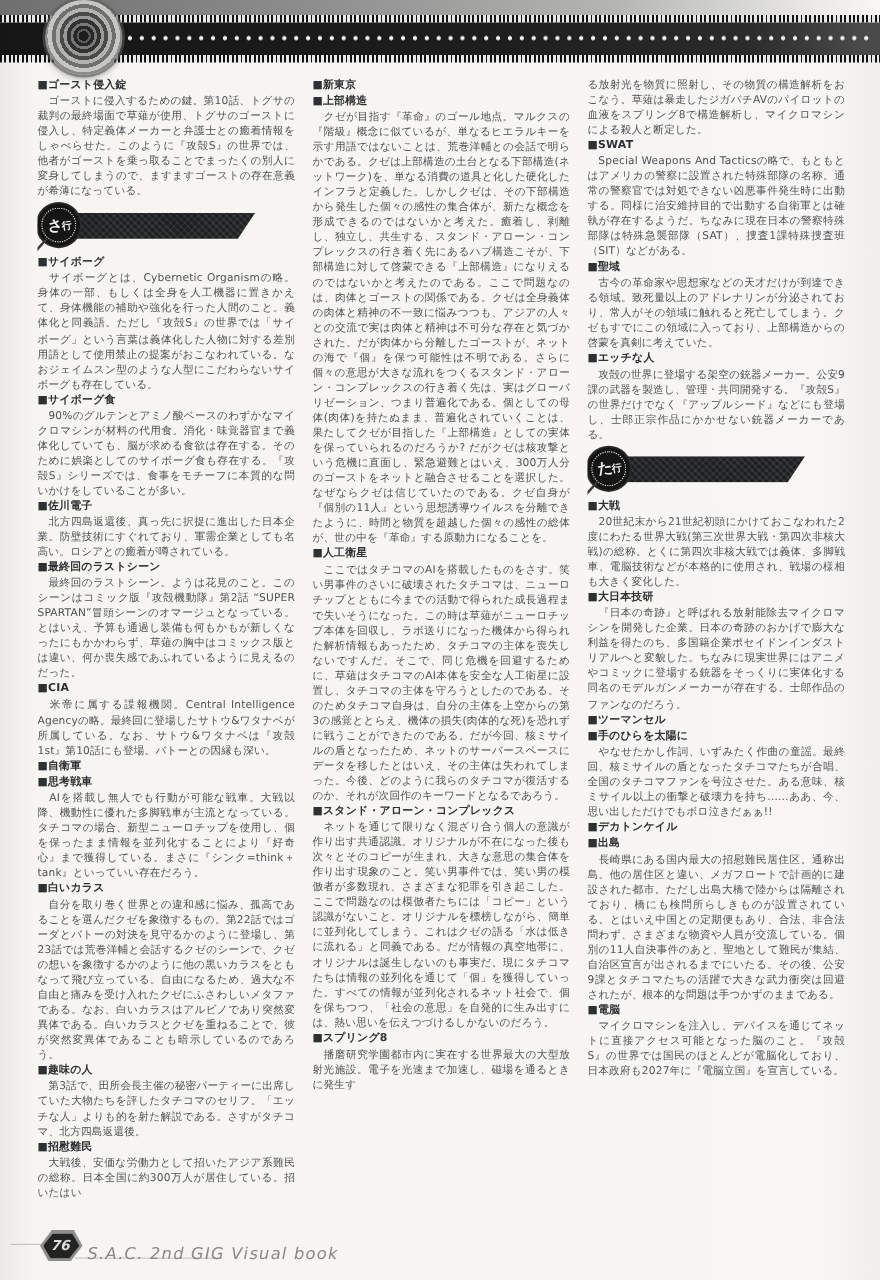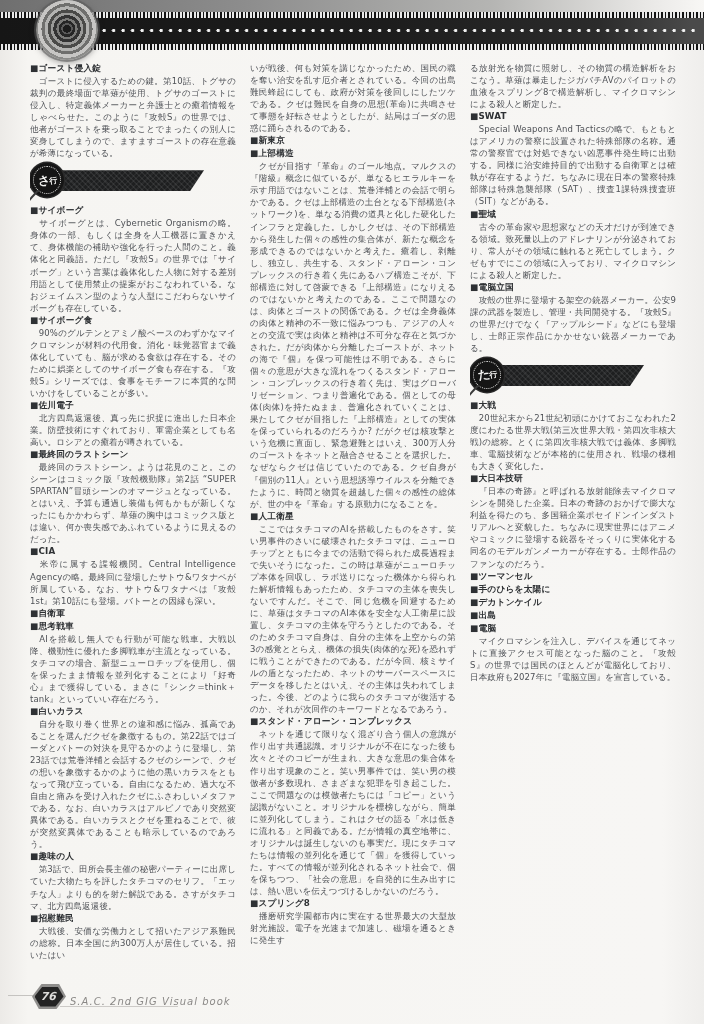--- a/index.html
+++ b/index.html
@@ -60,21 +60,21 @@
   .footer { position:absolute; left:0; bottom:8px; width:300px; height:34px; }
   .f-line-left { position:absolute; left:8px; top:13px; width:26px; height:1px; background:#c5c3c0; }
   .f-line-right { position:absolute; left:60px; top:24px; width:118px; height:1px; background:#cccac7; }
   .hexwrap { position:absolute; left:32px; top:2px; width:34px; height:25px;
              clip-path:polygon(24% 0,76% 0,100% 50%,76% 100%,24% 100%,0 50%);
              background:#8f8e8c; transform:skewX(-6deg); }
   .hexinner { position:absolute; inset:2.5px;
               clip-path:polygon(24% 0,76% 0,100% 50%,76% 100%,24% 100%,0 50%);
               background:#232323; display:flex; align-items:center; justify-content:center; }
   .hexnum { color:#dddcda; font-size:11px; font-weight:bold; font-style:italic; }
-  .f-text { position:absolute; left:70px; top:14px; font-size:10px; font-style:italic;
+  .f-text { position:absolute; left:70px; top:14px; font-size:13px; font-style:italic;
             color:#8a8886; letter-spacing:1px; white-space:nowrap; }
 </style>
 </head>
 <body>
 
 <div class="page">
 
   <div class="filmstrip">
     <div class="fs-top"></div>
     <div class="fs-ticks t1"></div>
@@ -110,55 +110,56 @@
         <h3 class="entry-heading">■思考戦車</h3>
         <p class="entry-para">　AIを搭載し無人でも行動が可能な戦車。大戦以降、機動性に優れた多脚戦車が主流となっている。タチコマの場合、新型ニューロチップを使用し、個を保ったまま情報を並列化することにより『好奇心』まで獲得している。まさに『シンク=think＋tank』といっていい存在だろう。</p>
         <h3 class="entry-heading">■白いカラス</h3>
         <p class="entry-para">　自分を取り巻く世界との違和感に悩み、孤高であることを選んだクゼを象徴するもの。第22話ではゴーダとバトーの対決を見守るかのように登場し、第23話では荒巻洋輔と会話するクゼのシーンで、クゼの想いを象徴するかのように他の黒いカラスをともなって飛び立っている。自由になるため、過大な不自由と痛みを受け入れたクゼにふさわしいメタファである。なお、白いカラスはアルビノであり突然変異体である。白いカラスとクゼを重ねることで、彼が突然変異体であることも暗示しているのであろう。</p>
         <h3 class="entry-heading">■趣味の人</h3>
         <p class="entry-para">　第3話で、田所会長主催の秘密パーティーに出席していた大物たちを評したタチコマのセリフ。「エッチな人」よりも的を射た解説である。さすがタチコマ、北方四島返還後。</p>
         <h3 class="entry-heading">■招慰難民</h3>
         <p class="entry-para">　大戦後、安価な労働力として招いたアジア系難民の総称。日本全国に約300万人が居住している。招いたはい</p>
       </div>
     <div class="col">
-        <p class="entry-para">いが戦後、何も対策を講じなかったため、国民の職を奪い治安を乱す厄介者とされている。今回の出島難民蜂起にしても、政府が対策を後回しにしたツケである。クゼは難民を自身の思想(革命)に共鳴させて事態を好転させようとしたが、結局はゴーダの思惑に踊らされるのである。</p>
         <h3 class="entry-heading">■新東京</h3>
         <h3 class="entry-heading">■上部構造</h3>
         <p class="entry-para">　クゼが目指す『革命』のゴール地点。マルクスの『階級』概念に似ているが、単なるヒエラルキーを示す用語ではないことは、荒巻洋輔との会話で明らかである。クゼは上部構造の土台となる下部構造(ネットワーク)を、単なる消費の道具と化した硬化したインフラと定義した。しかしクゼは、その下部構造から発生した個々の感性の集合体が、新たな概念を形成できるのではないかと考えた。癒着し、剥離し、独立し、共生する、スタンド・アローン・コンプレックスの行き着く先にあるハブ構造こそが、下部構造に対して啓蒙できる『上部構造』になりえるのではないかと考えたのである。ここで問題なのは、肉体とゴーストの関係である。クゼは全身義体の肉体と精神の不一致に悩みつつも、アジアの人々との交流で実は肉体と精神は不可分な存在と気づかされた。だが肉体から分離したゴーストが、ネットの海で『個』を保つ可能性は不明である。さらに個々の意思が大きな流れをつくるスタンド・アローン・コンプレックスの行き着く先は、実はグローバリゼーション、つまり普遍化である。個としての母体(肉体)を持たぬまま、普遍化されていくことは、果たしてクゼが目指した『上部構造』としての実体を保っていられるのだろうか? だがクゼは核攻撃という危機に直面し、緊急避難とはいえ、300万人分のゴーストをネットと融合させることを選択した。なぜならクゼは信じていたのである。クゼ自身が『個別の11人』という思想誘導ウイルスを分離できたように、時間と物質を超越した個々の感性の総体が、世の中を『革命』する原動力になることを。</p>
         <h3 class="entry-heading">■人工衛星</h3>
         <p class="entry-para">　ここではタチコマのAIを搭載したものをさす。笑い男事件のさいに破壊されたタチコマは、ニューロチップとともに今までの活動で得られた成長過程まで失いそうになった。この時は草薙がニューロチップ本体を回収し、ラボ送りになった機体から得られた解析情報もあったため、タチコマの主体を喪失しないですんだ。そこで、同じ危機を回避するために、草薙はタチコマのAI本体を安全な人工衛星に設置し、タチコマの主体を守ろうとしたのである。そのためタチコマ自身は、自分の主体を上空からの第3の感覚ととらえ、機体の損失(肉体的な死)を恐れずに戦うことができたのである。だが今回、核ミサイルの盾となったため、ネットのサーバースペースにデータを移したとはいえ、その主体は失われてしまった。今後、どのように我らのタチコマが復活するのか、それが次回作のキーワードとなるであろう。</p>
         <h3 class="entry-heading">■スタンド・アローン・コンプレックス</h3>
         <p class="entry-para">　ネットを通じて限りなく混ざり合う個人の意識が作り出す共通認識。オリジナルが不在になった後も次々とそのコピーが生まれ、大きな意思の集合体を作り出す現象のこと。笑い男事件では、笑い男の模倣者が多数現れ、さまざまな犯罪を引き起こした。ここで問題なのは模倣者たちには「コピー」という認識がないこと。オリジナルを標榜しながら、簡単に並列化してしまう。これはクゼの語る「水は低きに流れる」と同義である。だが情報の真空地帯に、オリジナルは誕生しないのも事実だ。現にタチコマたちは情報の並列化を通じて「個」を獲得していった。すべての情報が並列化されるネット社会で、個を保ちつつ、「社会の意思」を自発的に生み出すには、熱い思いを伝えつづけるしかないのだろう。</p>
         <h3 class="entry-heading">■スプリング8</h3>
         <p class="entry-para">　播磨研究学園都市内に実在する世界最大の大型放射光施設。電子を光速まで加速し、磁場を通るときに発生す</p>
       </div>
     <div class="col">
         <p class="entry-para">る放射光を物質に照射し、その物質の構造解析をおこなう。草薙は暴走したジガバチAVのパイロットの血液をスプリング8で構造解析し、マイクロマシンによる殺人と断定した。</p>
         <h3 class="entry-heading">■SWAT</h3>
         <p class="entry-para">　Special Weapons And Tacticsの略で、もともとはアメリカの警察に設置された特殊部隊の名称。通常の警察官では対処できない凶悪事件発生時に出動する。同様に治安維持目的で出動する自衛軍とは確執が存在するようだ。ちなみに現在日本の警察特殊部隊は特殊急襲部隊（SAT）、捜査1課特殊捜査班（SIT）などがある。</p>
         <h3 class="entry-heading">■聖域</h3>
-        <p class="entry-para">　古今の革命家や思想家などの天才だけが到達できる領域。致死量以上のアドレナリンが分泌されており、常人がその領域に触れると死亡してしまう。クゼもすでにこの領域に入っており、マイクロマシンによる殺人と断定した。</p>
-        <h3 class="entry-heading">■電脳立国</h3>
+        <p class="entry-para">　古今の革命家や思想家などの天才だけが到達できる領域。致死量以上のアドレナリンが分泌されており、常人がその領域に触れると死亡してしまう。クゼもすでにこの領域に入っており、上部構造からの啓蒙を真剣に考えていた。</p>
+        <h3 class="entry-heading">■エッチな人</h3>
         <p class="entry-para">　攻殻の世界に登場する架空の銃器メーカー。公安9課の武器を製造し、管理・共同開発する。『攻殻S』の世界だけでなく『アップルシード』などにも登場し、士郎正宗作品にかかせない銃器メーカーである。</p>
         <div class="gyo-badge">
           <div class="gyo-banner"></div>
           <div class="gyo-circle">
             <div class="gyo-ring"></div>
             <span class="gyo-kana">た<span class="small">行</span></span>
           </div>
           <div class="gyo-slash"></div>
         </div>
         <h3 class="entry-heading">■大戦</h3>
         <p class="entry-para">　20世紀末から21世紀初頭にかけておこなわれた2度にわたる世界大戦(第三次世界大戦・第四次非核大戦)の総称。とくに第四次非核大戦では義体、多脚戦車、電脳技術などが本格的に使用され、戦場の様相も大きく変化した。</p>
         <h3 class="entry-heading">■大日本技研</h3>
         <p class="entry-para">　『日本の奇跡』と呼ばれる放射能除去マイクロマシンを開発した企業。日本の奇跡のおかげで膨大な利益を得たのち、多国籍企業ポセイドンインダストリアルへと変貌した。ちなみに現実世界にはアニメやコミックに登場する銃器をそっくりに実体化する同名のモデルガンメーカーが存在する。士郎作品のファンなのだろう。</p>
         <h3 class="entry-heading">■ツーマンセル</h3>
         <h3 class="entry-heading">■手のひらを太陽に</h3>
+        <p class="entry-para">　やなせたかし作詞、いずみたく作曲の童謡。最終回、核ミサイルの盾となったタチコマたちが合唱、全国のタチコマファンを号泣させた。ある意味、核ミサイル以上の衝撃と破壊力を持ち……ああ、今、思い出しただけでもボロ泣きだぁぁ!!</p>
         <h3 class="entry-heading">■デカトンケイル</h3>
         <h3 class="entry-heading">■出島</h3>
+        <p class="entry-para">　長崎県にある国内最大の招慰難民居住区。通称出島。他の居住区と違い、メガフロートで計画的に建設された都市。ただし出島大橋で陸からは隔離されており、橋にも検問所らしきものが設置されている。とはいえ中国との定期便もあり、合法、非合法問わず、さまざまな物資や人員が交流している。個別の11人自決事件のあと、聖地として難民が集結、自治区宣言が出されるまでにいたる。その後、公安9課とタチコマたちの活躍で大きな武力衝突は回避されたが、根本的な問題は手つかずのままである。</p>
         <h3 class="entry-heading">■電脳</h3>
         <p class="entry-para">　マイクロマシンを注入し、デバイスを通じてネットに直接アクセス可能となった脳のこと。『攻殻S』の世界では国民のほとんどが電脳化しており、日本政府も2027年に『電脳立国』を宣言している。</p>
       </div>
   </div>
 
   <div class="footer">
     <div class="f-line-left"></div>
     <div class="hexwrap">
       <div class="hexinner">
         <span class="hexnum">76</span>

